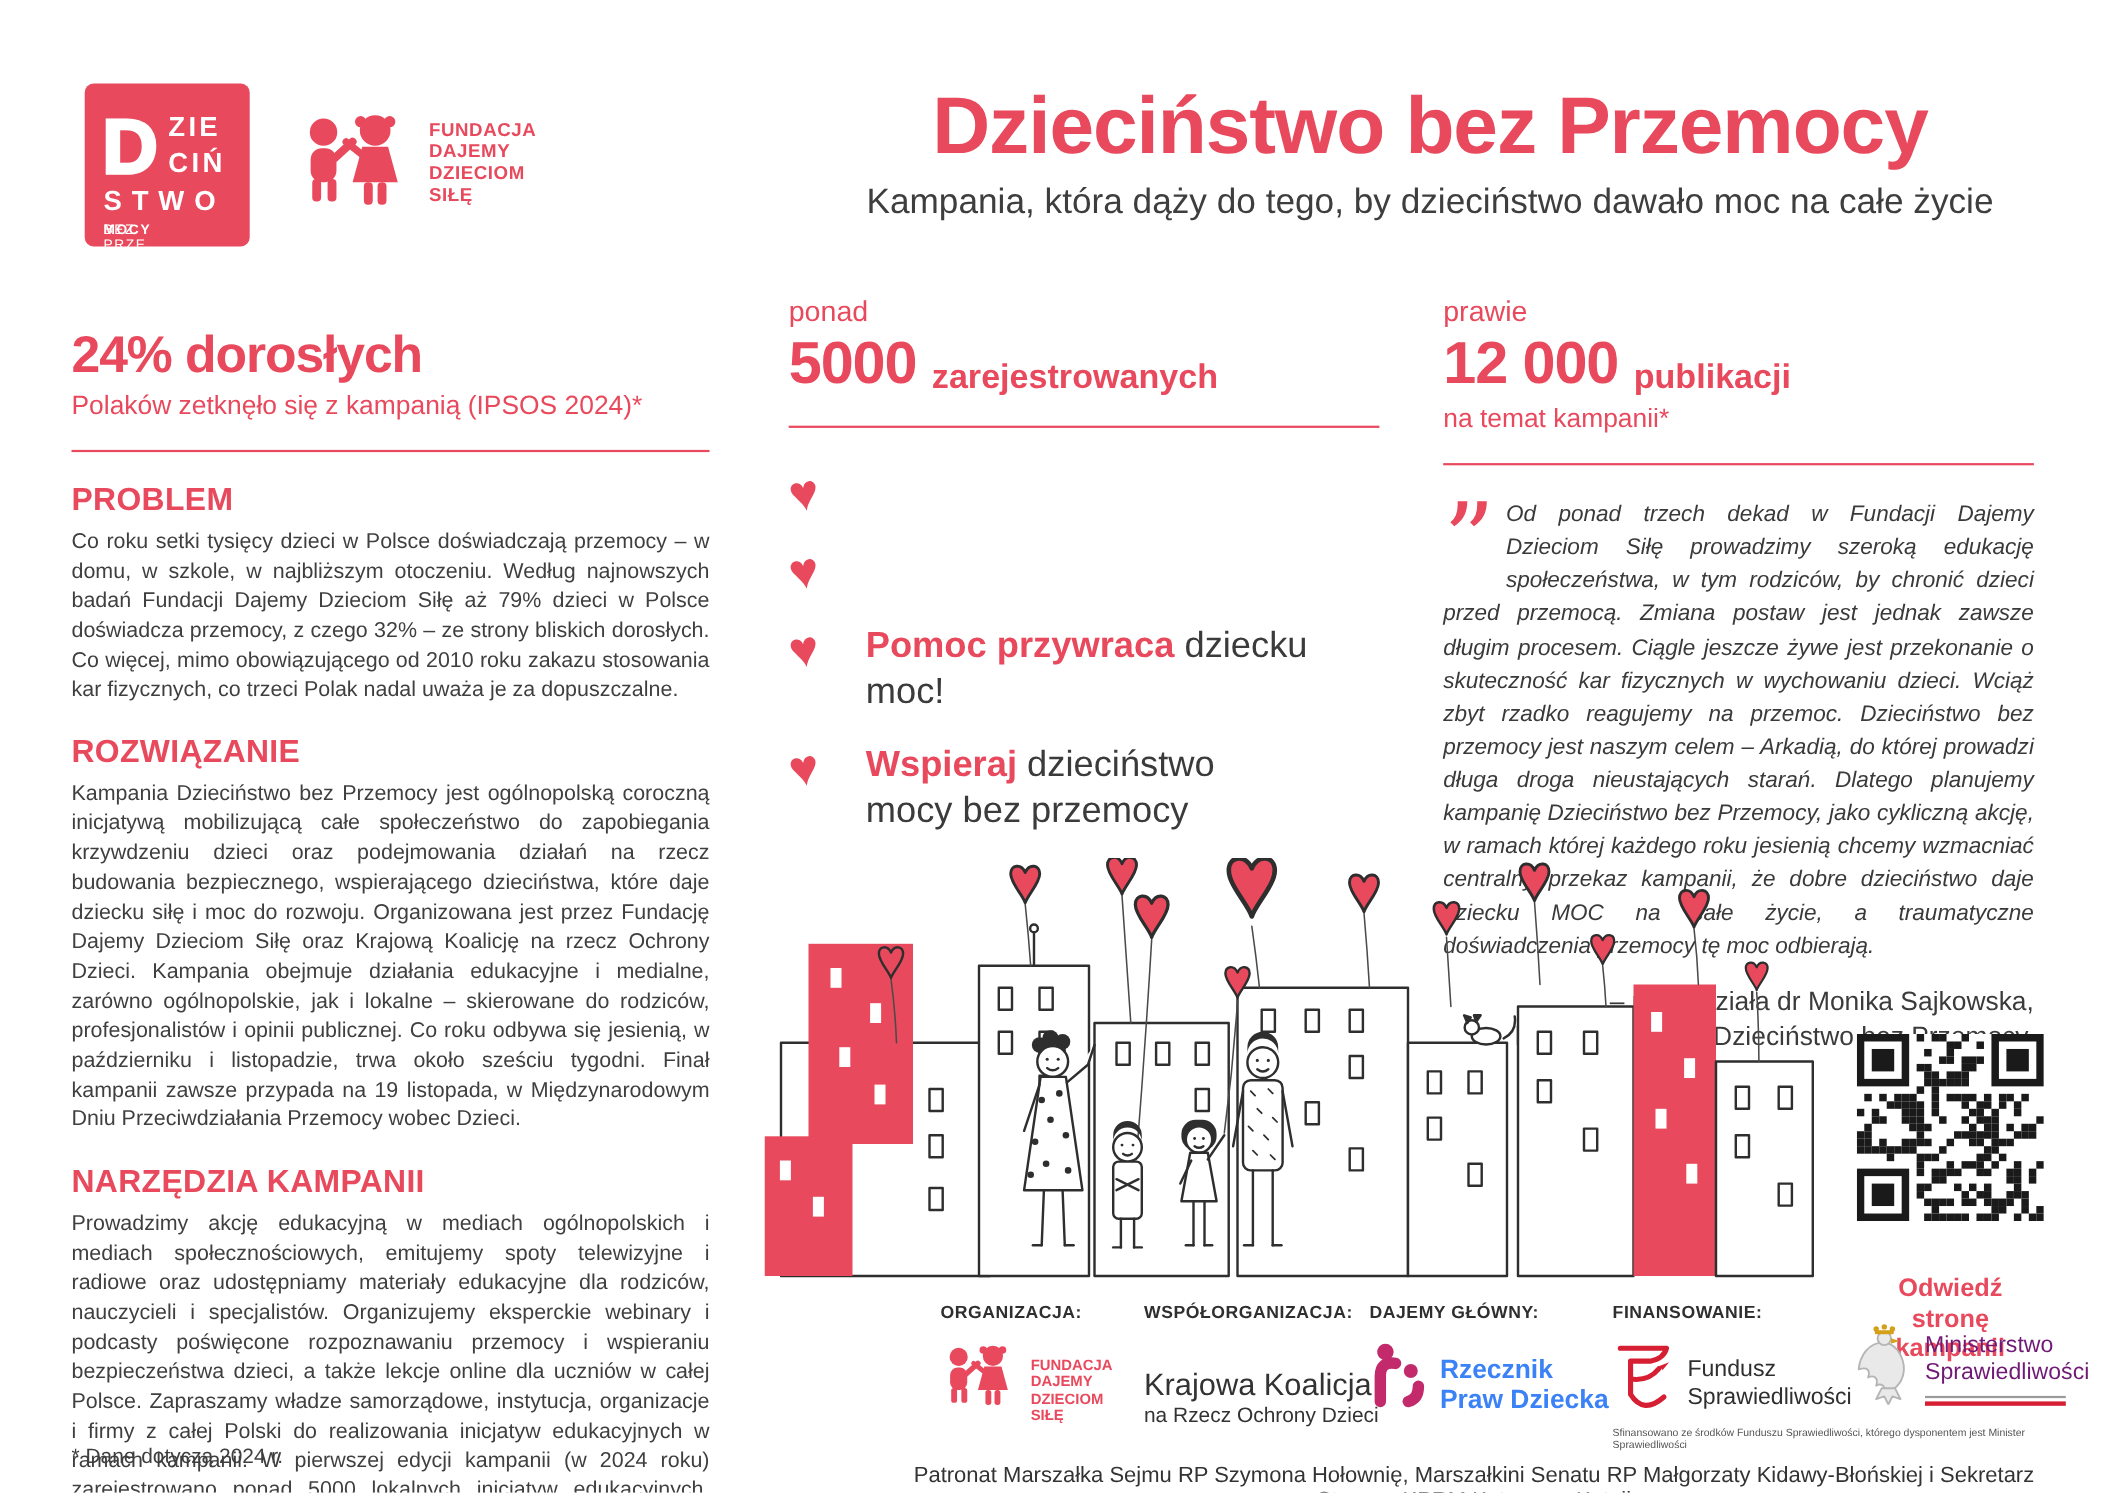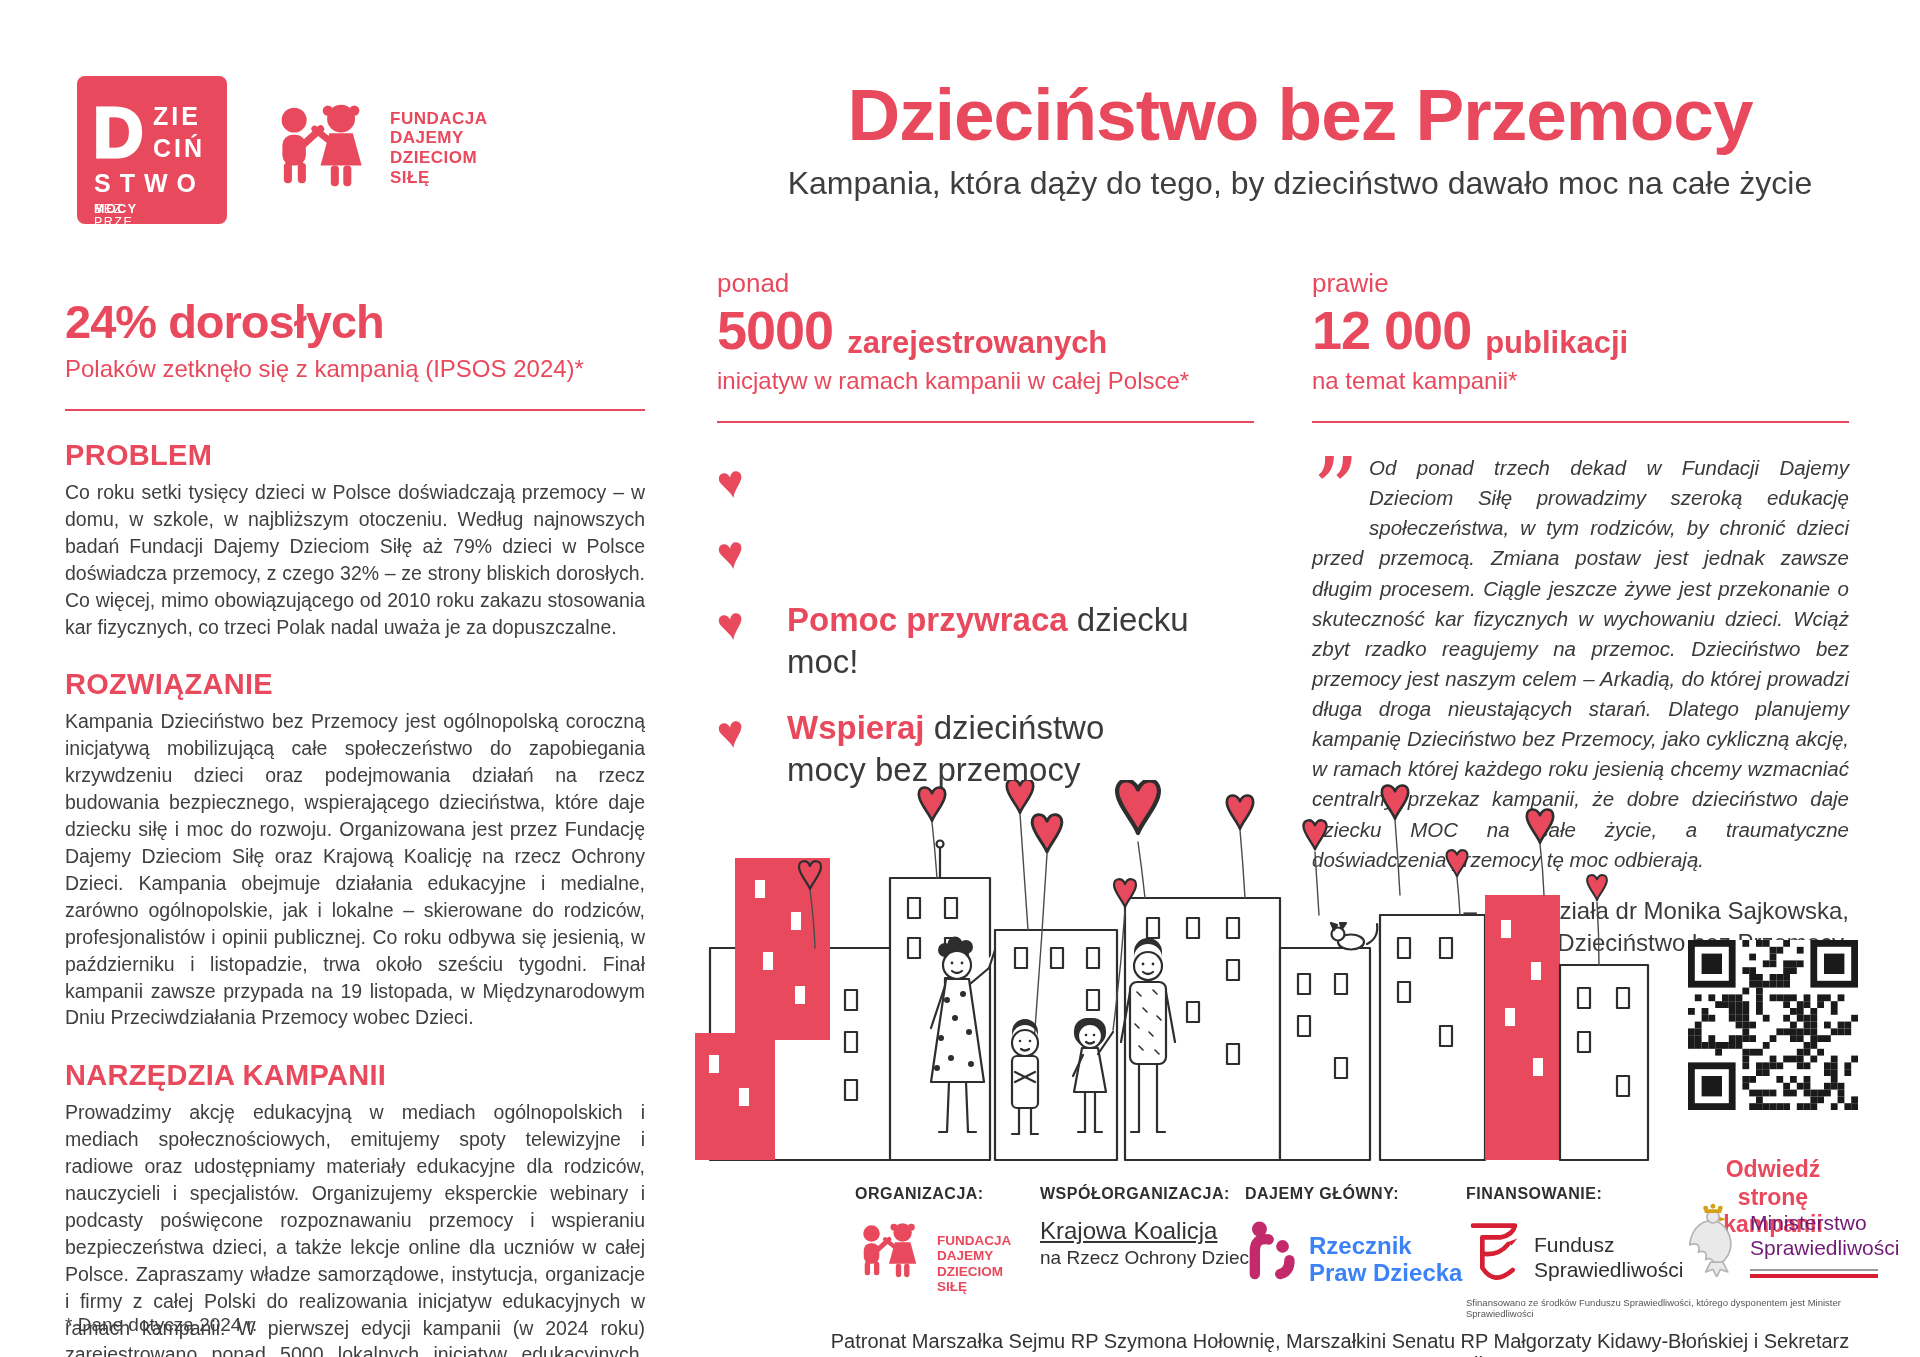--- a/index.html
+++ b/index.html
@@ -66,21 +66,21 @@
 
   
   .illustration { position:absolute; left:695px; top:780px; width:955px; height:388px; }
 
   
   .pgroup { position:absolute; top:1185px; }
   .plabel { font-size:16px; font-weight:bold; color:#2f2f2f; letter-spacing:.5px; }
   .p-org { left:855px; } .p-coorg { left:1040px; } .p-main { left:1245px; } .p-fin { left:1466px; }
   .p-logo-row { display:flex; gap:12px; align-items:flex-start; margin-top:18px; }
   .fdds-small { color:#e8495c; font-weight:bold; font-size:13.5px; line-height:1.14; margin-top:12px; }
-  .kk-name1 { font-size:24px; color:#333; margin-top:14px;text-decoration:underline; }
+  .kk-name1 { font-size:28px; color:#333; margin-top:40px; }
   .kk-name2 { font-size:19px; color:#333; margin-top:2px; }
   .rpd-text { color:#3b82f6; font-weight:bold; font-size:24px; line-height:1.12; margin-top:12px; }
   .fs-text { font-size:21px; color:#2f2f2f; line-height:1.18; margin-top:12px; }
   .ministry { position:absolute; left:1686px; top:1203px; display:flex; gap:10px; }
   .ms-text { font-size:21px; color:#701a75; line-height:1.18; margin-top:8px; }
   .ms-lines { margin-top:8px; }
   .ms-line-grey { height:2px; background:#9a9a9a; }
   .ms-line-red { height:4px; background:#d61f33; margin-top:3px; }
 
   .fineprint { position:absolute; left:1466px; top:1297px; width:392px; font-size:9.5px; color:#555; }
@@ -157,21 +157,20 @@
 
   </section>
   <p class="asterisk-note">* Dane dotyczą 2024 r.</p>
 
   <section class="col col-mid">
     <div class="stat-prefix">ponad</div>
     <div class="stat-line">
       <span class="stat-number">5000</span>
       <span class="stat-suffix">zarejestrowanych</span>
     </div>
-    <div class="stat-caption">inicjatyw w ramach kampanii w całej Polsce*</div>
     <hr class="rule">
 
     <ul class="bullets">
       <li>
         <span class="heart-glyph">♥</span>
       </li>
       <li>
         <span class="heart-glyph">♥</span>
       </li>
       <li>

